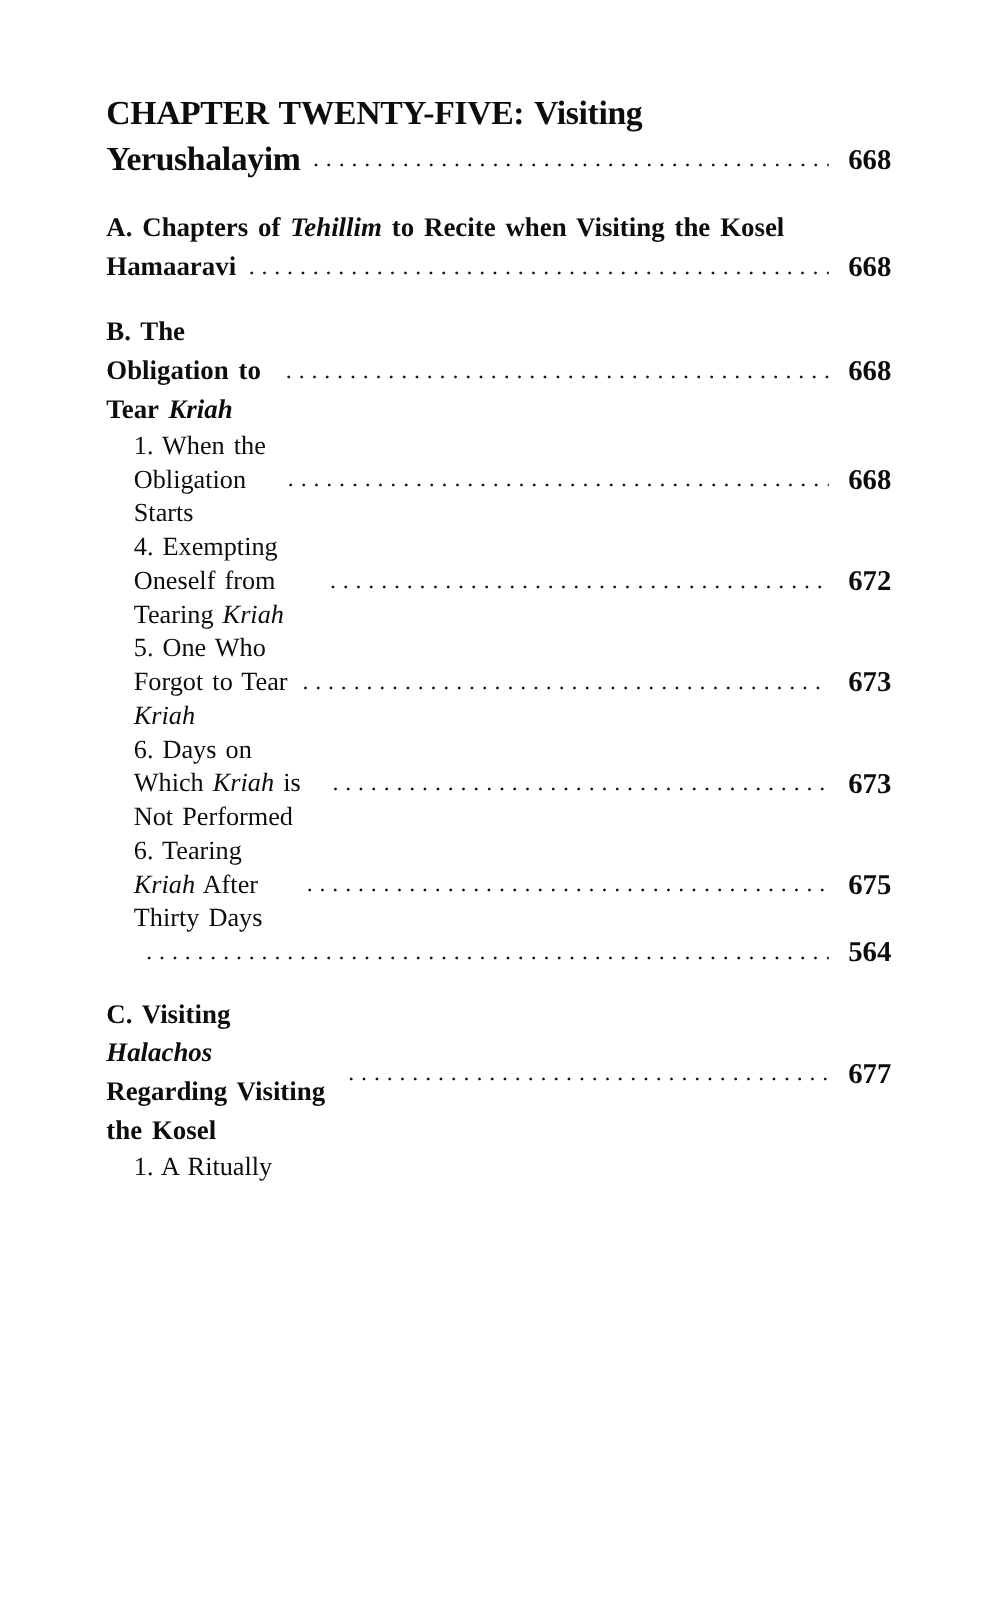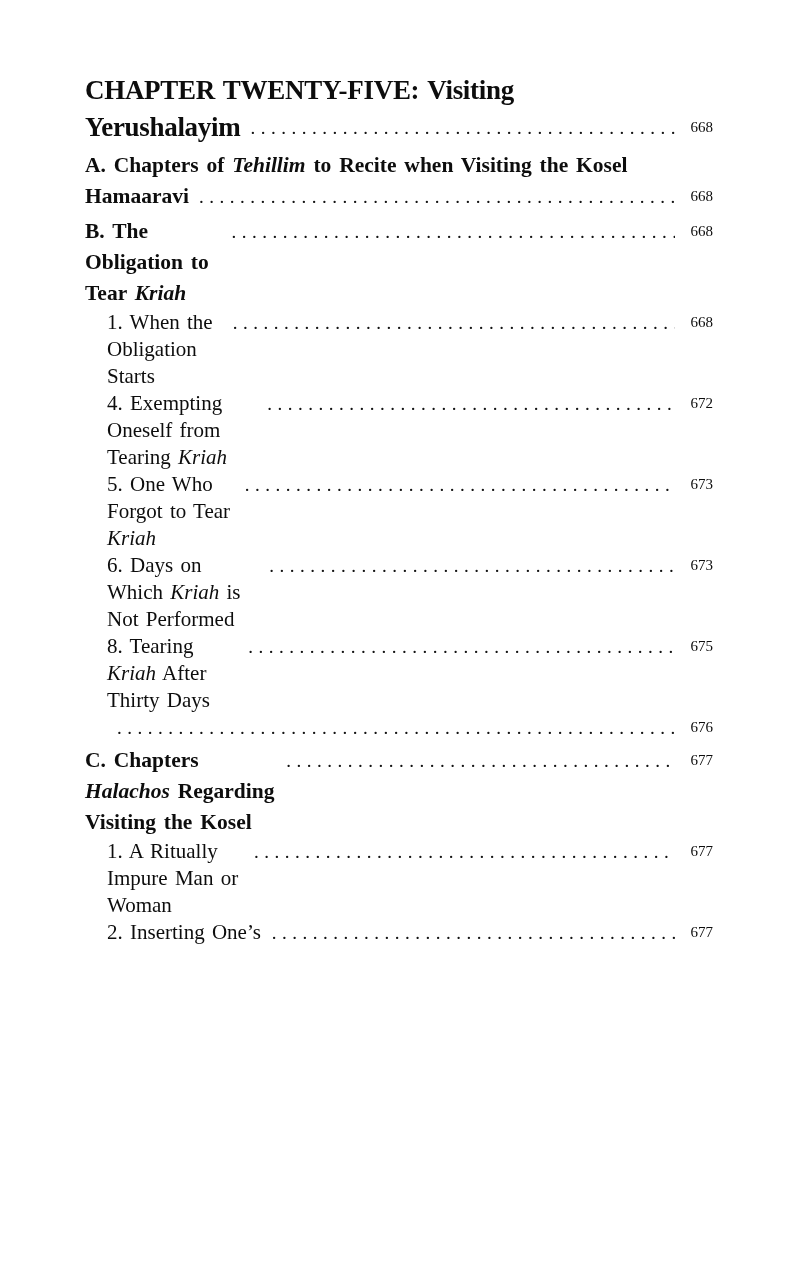--- a/index.html
+++ b/index.html
@@ -11,37 +11,37 @@
     padding: 72px 87px 0 85px;
     background: #ffffff;
     color: #0d0d0d;
     font-family: "Liberation Serif", "DejaVu Serif", serif;
     overflow: hidden;
   }
   .entry { }
   .entry .line { display: block; }
   .entry .line.has-page {
     display: flex;
-    align-items: flex-start;
+    align-items: center;
   }
   .txt { flex: 0 1 auto; }
   .it { font-style: italic; }
 
   .entry.chapter {
     font-size: 27px;
     font-weight: bold;
     line-height: 37px;
     letter-spacing: -0.3px;
     word-spacing: 2px;
   }
   .entry.section {
     font-size: 21.5px;
     font-weight: bold;
     line-height: 31px;
-    margin-top: 4px;
+    margin-top: 21px;
     word-spacing: 2.5px;
   }
   .entry.item {
     font-size: 21px;
     line-height: 27px;
     padding-left: 22px;
     word-spacing: 2px;
   }
 
   .leader {
@@ -54,23 +54,23 @@
     font-size: 19px;
     letter-spacing: 5.5px;
     word-spacing: 0;
     color: #141414;
   }
   .leader::after {
     content: "................................................................................................";
   }
   .pagenum {
     flex: 0 0 auto;
-    font-weight: normal;
+    font-weight: bold;
     font-style: normal;
-    font-size: 15px;
+    font-size: 23px;
     letter-spacing: 0;
     word-spacing: 0;
   }
 </style>
 </head>
 <body>
 
 <div class="page">
   <div>
       <div class="entry chapter">
@@ -119,34 +119,34 @@
       </div>
       <div class="entry item">
         <div class="line has-page">
           <span class="txt"><span>6. Days on Which </span><span class="it">Kriah</span><span> is Not Performed</span></span>
           <span class="leader"></span>
           <span class="pagenum">673</span>
         </div>
       </div>
       <div class="entry item">
         <div class="line has-page">
-          <span class="txt"><span>8. Tearing </span><span class="it">Kriah</span><span> After Thirty Days</span></span>
+          <span class="txt"><span>6. Tearing </span><span class="it">Kriah</span><span> After Thirty Days</span></span>
           <span class="leader"></span>
           <span class="pagenum">675</span>
         </div>
       </div>
       <div class="entry item">
         <div class="line has-page">
           <span class="leader"></span>
-          <span class="pagenum">676</span>
+          <span class="pagenum">564</span>
         </div>
       </div>
       <div class="entry section">
         <div class="line has-page">
-          <span class="txt"><span>C. Chapters </span><span class="it">Halachos</span><span> Regarding Visiting the Kosel</span></span>
+          <span class="txt"><span>C. Visiting </span><span class="it">Halachos</span><span> Regarding Visiting the Kosel</span></span>
           <span class="leader"></span>
           <span class="pagenum">677</span>
         </div>
       </div>
       <div class="entry item">
         <div class="line has-page">
           <span class="txt"><span>1. A Ritually Impure Man or Woman</span></span>
           <span class="leader"></span>
           <span class="pagenum">677</span>
         </div>

